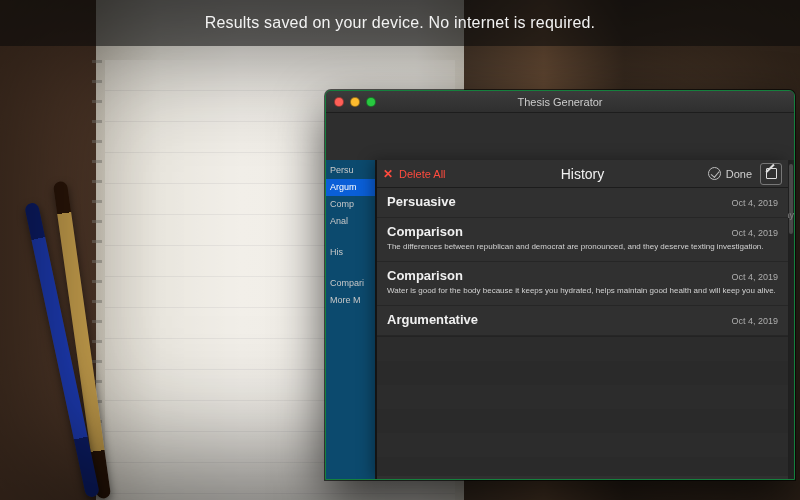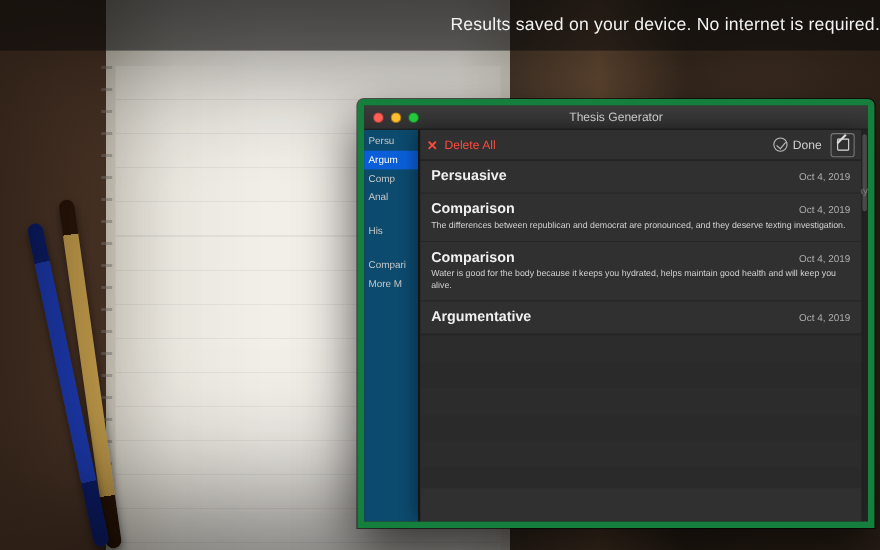--- a/index.html
+++ b/index.html
@@ -29,31 +29,32 @@
   
   .pen { position:absolute; width:14px; border-radius:7px; }
   .pen.blue { left:55px; top:200px; height:300px; transform:rotate(-12deg);
     background:linear-gradient(#0d1f6f 0 12%, #1f3fbf 12% 80%, #0d1f6f 80%); box-shadow:0 4px 8px rgba(0,0,0,.5);}
   .pen.gold { left:75px; top:180px; height:320px; transform:rotate(-8deg);
     background:linear-gradient(#2a1508 0 10%, #caa24e 10% 85%, #2a1508 85%); box-shadow:0 4px 8px rgba(0,0,0,.5);}
 
   .top-banner {
     position:absolute; top:0; left:0; right:0; height:46px;
     background: rgba(10,10,10,.55);
-    display:flex; align-items:center; justify-content:flex-end;
+    display:flex; align-items:center; justify-content:center;
     color:#f2f2f2; font-size:16px; letter-spacing:.2px;
   }
 
   
   .win {
     position:absolute; left:325px; top:90px; width:470px; height:390px;
-    background:#2e2e2e; border:6px solid #15803d; border-radius:6px 6px 0 0;
+    background:#2e2e2e; border:1px solid #15803d; border-radius:6px 6px 0 0;
     box-shadow: 0 20px 50px rgba(0,0,0,.7), 0 0 0 1px rgba(0,0,0,.6);
     display:flex; flex-direction:column; overflow:hidden;
     color:#ddd;
+    gap:47px;
   }
   .titlebar {
     height:22px; background:linear-gradient(#3b3b3b,#2f2f2f);
     display:flex; align-items:center; position:relative;
     border-bottom:1px solid #1d1d1d;
   }
   .traffic { display:flex; gap:6px; padding-left:8px; }
   .light { width:10px; height:10px; border-radius:50%; border:1px solid rgba(0,0,0,.4); }
   .light.close{background:#ff5f57;} .light.min{background:#febc2e;} .light.max{background:#28c840;}
   .titlebar .title { position:absolute; left:0; right:0; text-align:center; font-size:11px; color:#ccc; }
@@ -151,20 +152,21 @@
         <div class="thumb"></div>
       </div>
       <div class="edge-ghost">lay</div>
 
       <div class="sheet">
         <div class="sheet-header">
           <div class="del">
             <span class="x">✕</span>
             <span>Delete All</span>
           </div>
+          <div class="sheet-title">History</div>
           <div class="done">
             <span class="chk"></span>
             <span>Done</span>
           </div>
           <div class="compose"></div>
         </div>
 
         <div class="list">
           <div class="entry">
             <div class="row1">

